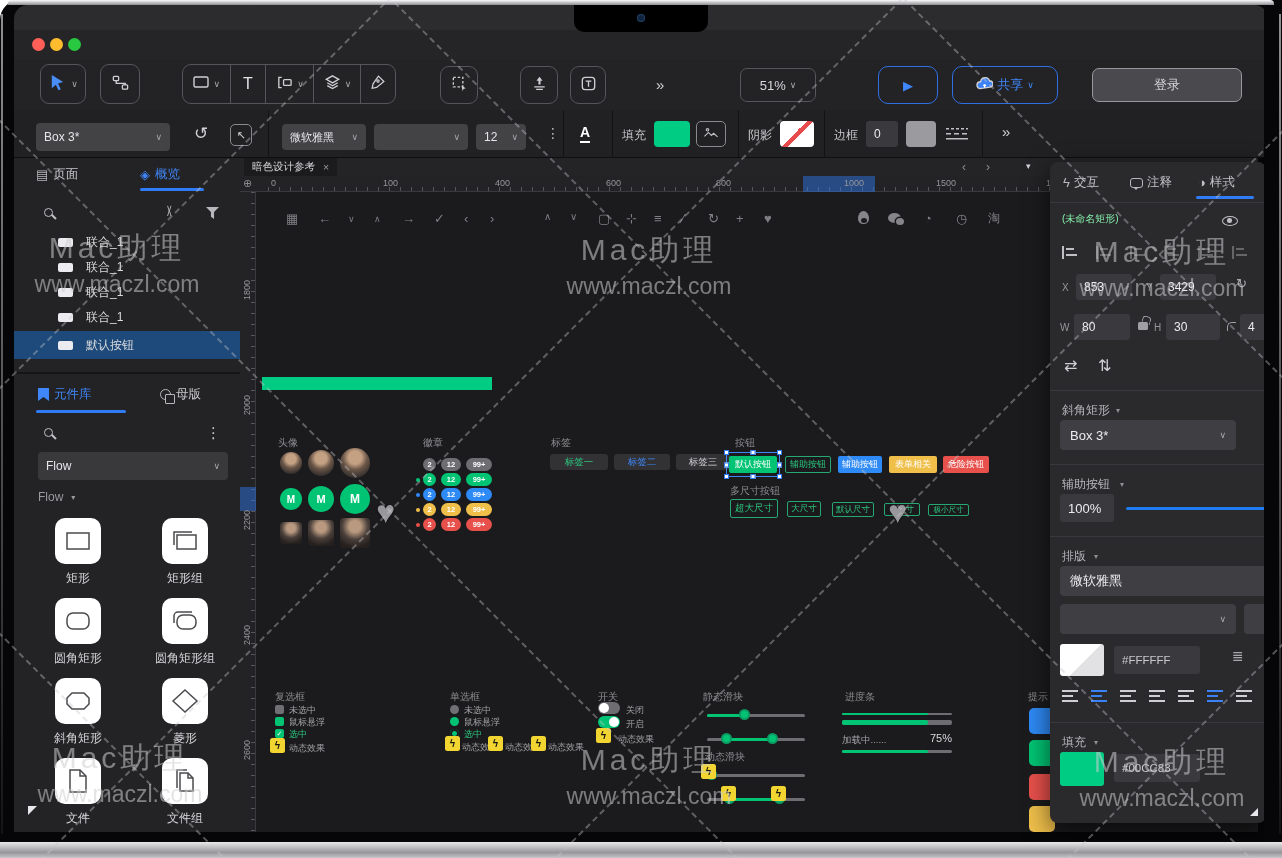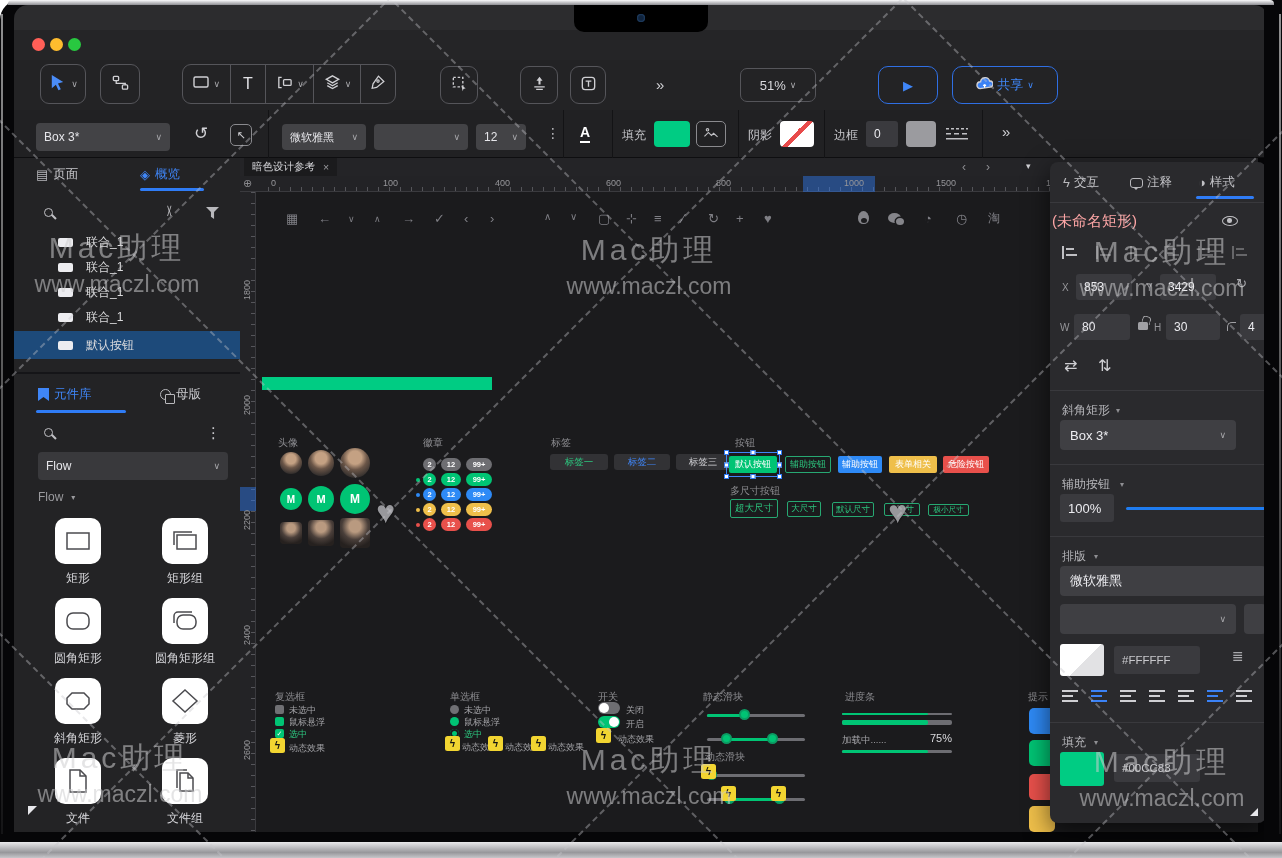--- a/index.html
+++ b/index.html
@@ -194,20 +194,23 @@
     <span style="color:#3f86f8;font-size:13px">▶</span>
   </div>
   <div class="tbtn" style="left:938px;top:6px;width:106px;height:38px;border-color:#2f6fe4;border-radius:10px">
     <span><svg width="17" height="14" viewBox="0 0 17 14">
           <path d="M4.2 12.6a3.4 3.4 0 0 1 .4-6.8A4.6 4.6 0 0 1 13.6 5a3 3 0 0 1 .5 6.1z" fill="#3b82f6"></path>
           <path d="M8.6 11.8V8.4M8.6 8.4 7.2 9.8M8.6 8.4 10 9.8" stroke="#fff" stroke-width="1.2" fill="none"></path>
         </svg></span>
     <span style="color:#3f86f8;font-size:13px">共享</span>
     <span class="cv" style="color:#3f86f8">∨</span>
   </div>
+  <div class="tbtn" style="left:1078px;top:8px;width:150px;height:34px;background:#4a4a4e;border-color:#98989c;border-radius:7px;font-size:13px">
+    <span>登录</span>
+  </div>
 </div>
 
 <div class="propsbar">
   <div class="sel" style="left:22px;top:13px;width:134px;height:28px">
     <span>Box 3*</span>
     <span class="cv">∨</span>
   </div>
   <span class="ab" style="left:180px;top:13px;color:#d0d0d4;font-size:17px">↺</span>
   <div class="ab" style="left:216px;top:14px;width:22px;height:22px;border:1.3px solid #8a8a8e;border-radius:5px;display:flex;align-items:center;justify-content:center;color:#d0d0d4;font-size:11px">
     <span>↖</span>
@@ -656,21 +659,21 @@
     <span class="bub"></span>
     <span>注释</span>
   </div>
   <div class="itab blue" style="left:148px;top:12px">
     <span style="font-size:13px">◑</span>
     <span>样式</span>
   </div>
   <div class="ab" style="left:146px;top:34px;width:58px;height:3px;background:#2f7cf6;border-radius:2px"></div>
   <div class="hr" style="top:40px"></div>
 
-  <span class="ab" style="left:2px;top:50px;font-size:15px;color:#fca5a5">(未命名矩形)</span>
+  <span class="ab" style="left:12px;top:50px;font-size:10px;color:#86efac">(未命名矩形)</span>
   <div class="eye" style="left:172px;top:54px"></div>
 
   <div class="ali" style="left:12px;top:84px;opacity:.95"></div>
   <div class="ali" style="left:46px;top:84px"></div>
   <div class="ali" style="left:80px;top:84px"></div>
   <div class="ali" style="left:114px;top:84px"></div>
   <div class="ali" style="left:148px;top:84px"></div>
   <div class="ali" style="left:182px;top:84px"></div>
 
   <span class="ilab" style="left:12px;top:120px">X</span>

